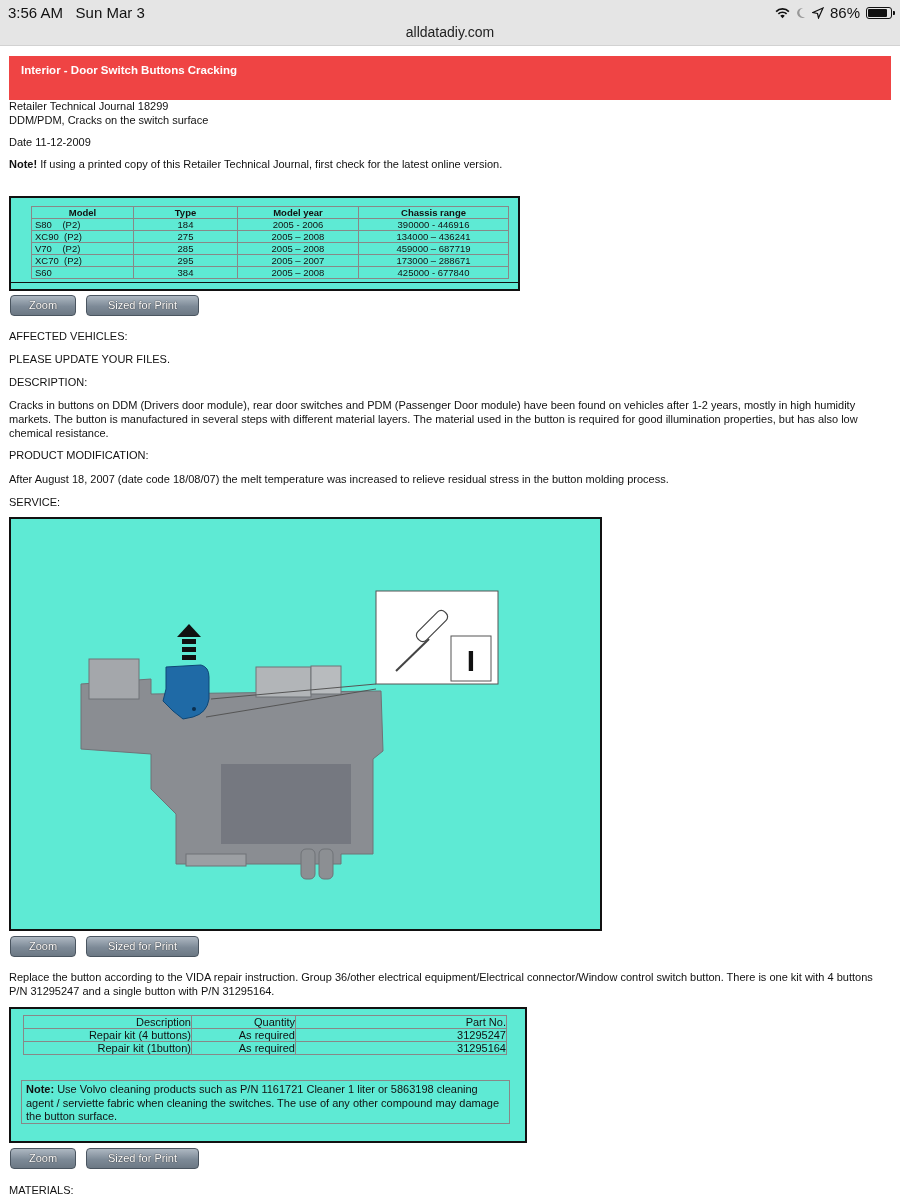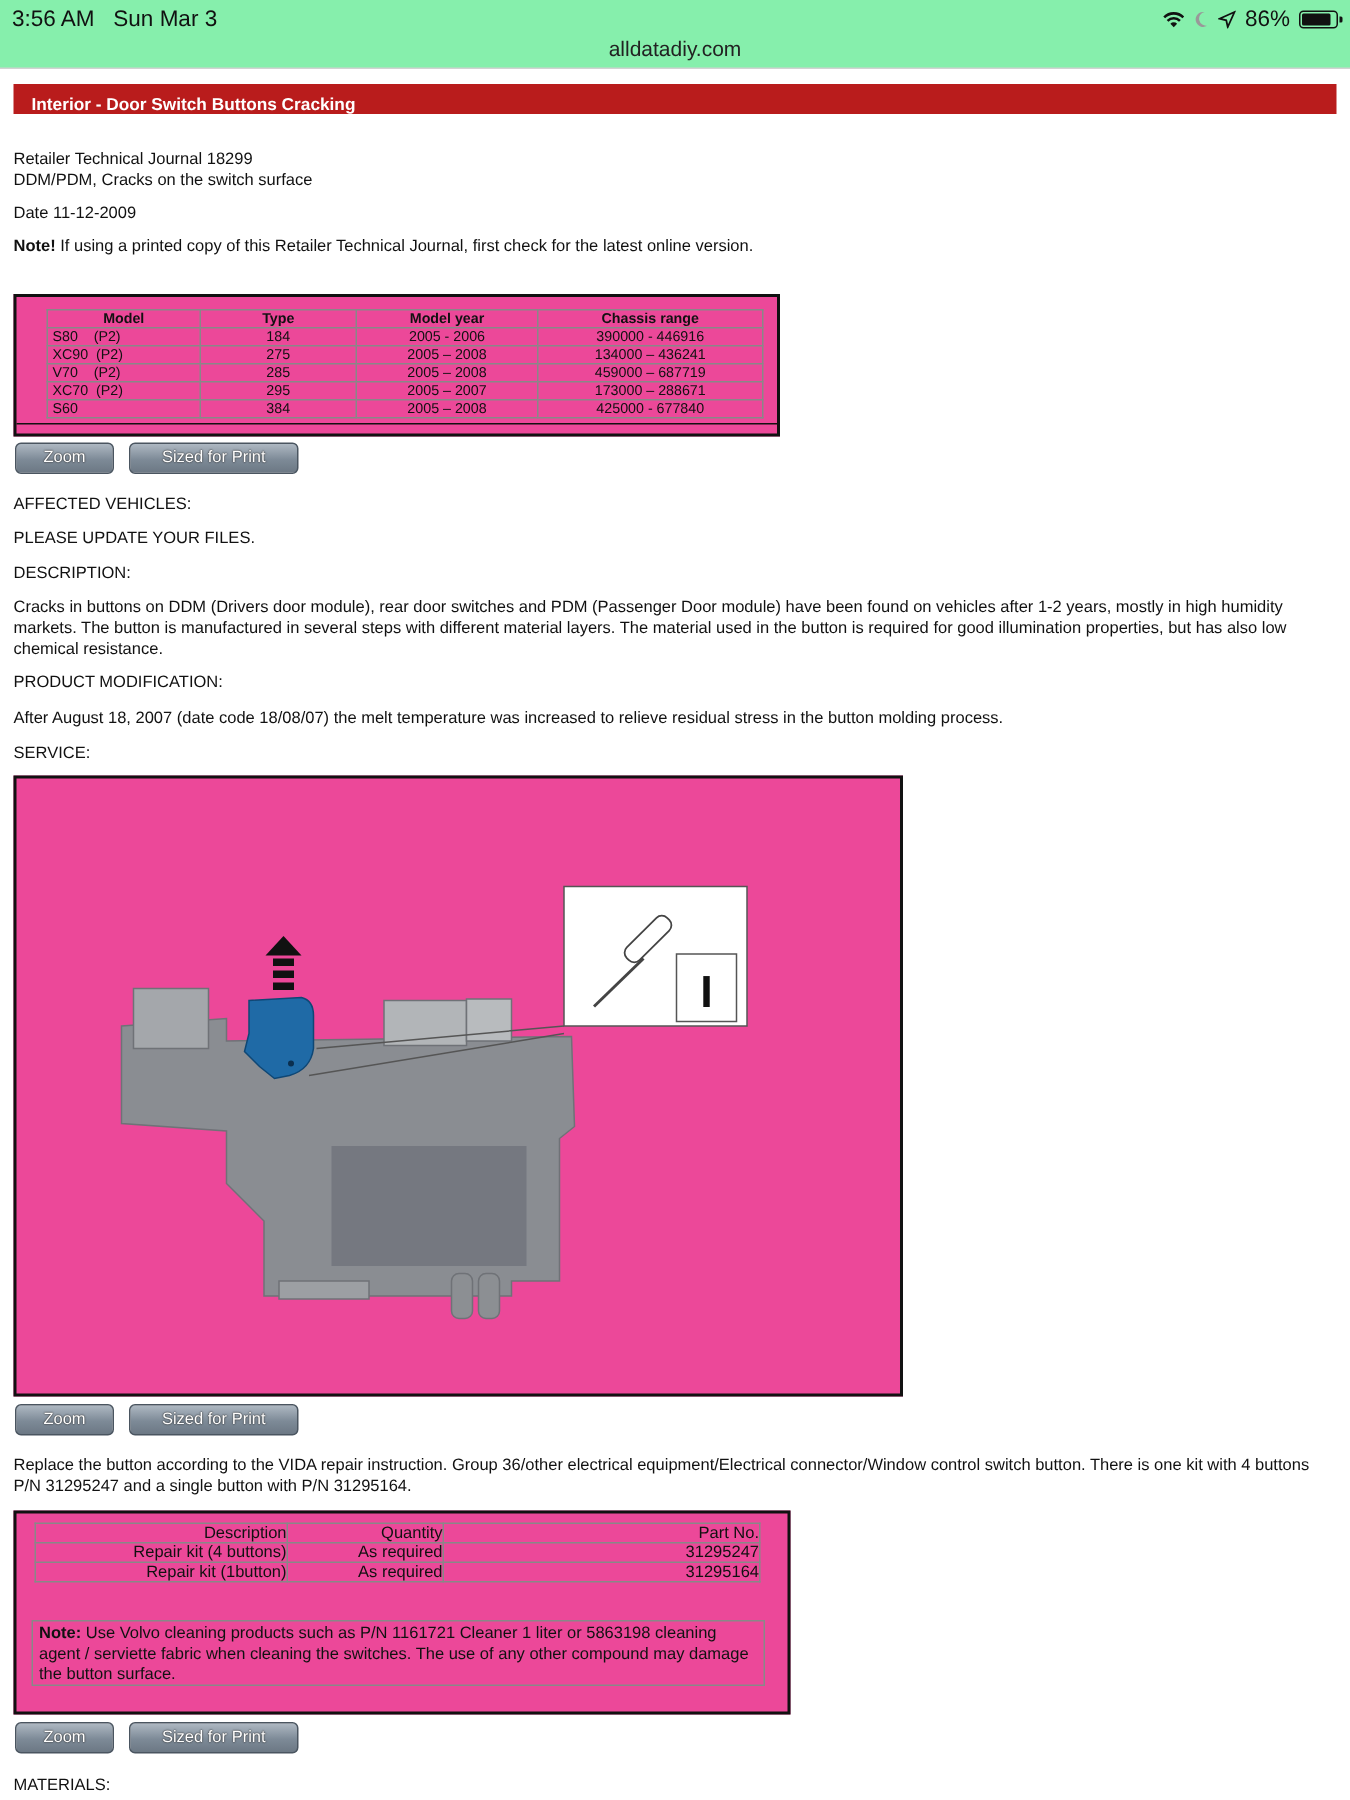--- a/index.html
+++ b/index.html
@@ -1,37 +1,37 @@
 <!DOCTYPE html>
 <html><head>
 <meta charset="utf-8">
 <style>
   * { box-sizing: border-box; margin: 0; padding: 0; }
   html, body { width: 900px; height: 1200px; overflow: hidden; background: #ffffff; }
   body { font-family: "Liberation Sans", sans-serif; color: #111; position: relative; }
 
   
-  .topbar { position: absolute; left: 0; top: 0; width: 900px; height: 46px; background: #86efac; border-bottom: 1px solid #d2d2d2; }
+  .topbar { position: absolute; left: 0; top: 0; width: 900px; height: 46px; background: #e5e5e5; border-bottom: 1px solid #d2d2d2; }
   .status-time { position: absolute; left: 8px; top: 4px; font-size: 15px; color: #111; }
   .status-right { position: absolute; right: 8px; top: 4px; font-size: 15px; display: flex; align-items: center; gap: 6px; color: #111; }
   .battery { width: 26px; height: 12px; border: 1.5px solid #111; border-radius: 3px; position: relative; padding: 1px; }
   .battery .fill { width: 86%; height: 100%; background: #111; border-radius: 1px; }
   .battery::after { content: ""; position: absolute; right: -4px; top: 3px; width: 2px; height: 4px; background: #111; border-radius: 0 1px 1px 0; }
   .url { position: absolute; left: 0; right: 0; top: 24px; text-align: center; font-size: 14px; color: #222; }
 
   
-  .title-bar { position: absolute; left: 9px; top: 56px; width: 882px; height: 20px; background: #b91c1c; color: #fff; font-weight: bold; font-size: 11.5px; padding-left: 12px; line-height: 29px; }
+  .title-bar { position: absolute; left: 9px; top: 56px; width: 882px; height: 44px; background: #ef4444; color: #fff; font-weight: bold; font-size: 11.5px; padding-left: 12px; line-height: 29px; }
 
   .content { position: absolute; left: 9px; top: 99px; width: 880px; font-size: 11px; line-height: 14px; }
   .p { margin-bottom: 8px; }
   .p.tight { margin-bottom: 0; }
   .p-block { position: absolute; left: 9px; font-size: 11px; line-height: 14px; }
 
   
-  .frame { position: absolute; border: 2px solid #111; background: #ec4899; }
+  .frame { position: absolute; border: 2px solid #111; background: #5eead4; }
   table.grid { border-collapse: collapse; font-size: 9.5px; }
   table.grid th, table.grid td { border: 1px solid #888; padding: 0 3px; height: 12px; line-height: 11px; }
   table.grid th { font-weight: bold; text-align: center; }
 
   .btn { position: absolute; height: 21px; border-radius: 4px; border: 1px solid #4a5560;
     background: linear-gradient(#aeb8c2, #7d8a97 55%, #6c7884); color: #fff; font-size: 11px; text-align: center; line-height: 19px;
     text-shadow: 0 0 1px #333, 0 0 1px #333; cursor: pointer; }
 
   table.parts { border-collapse: collapse; font-size: 11px; }
   table.parts td, table.parts th { border: 1px solid #888; text-align: right; font-weight: normal; height: 13px; line-height: 12px; }

